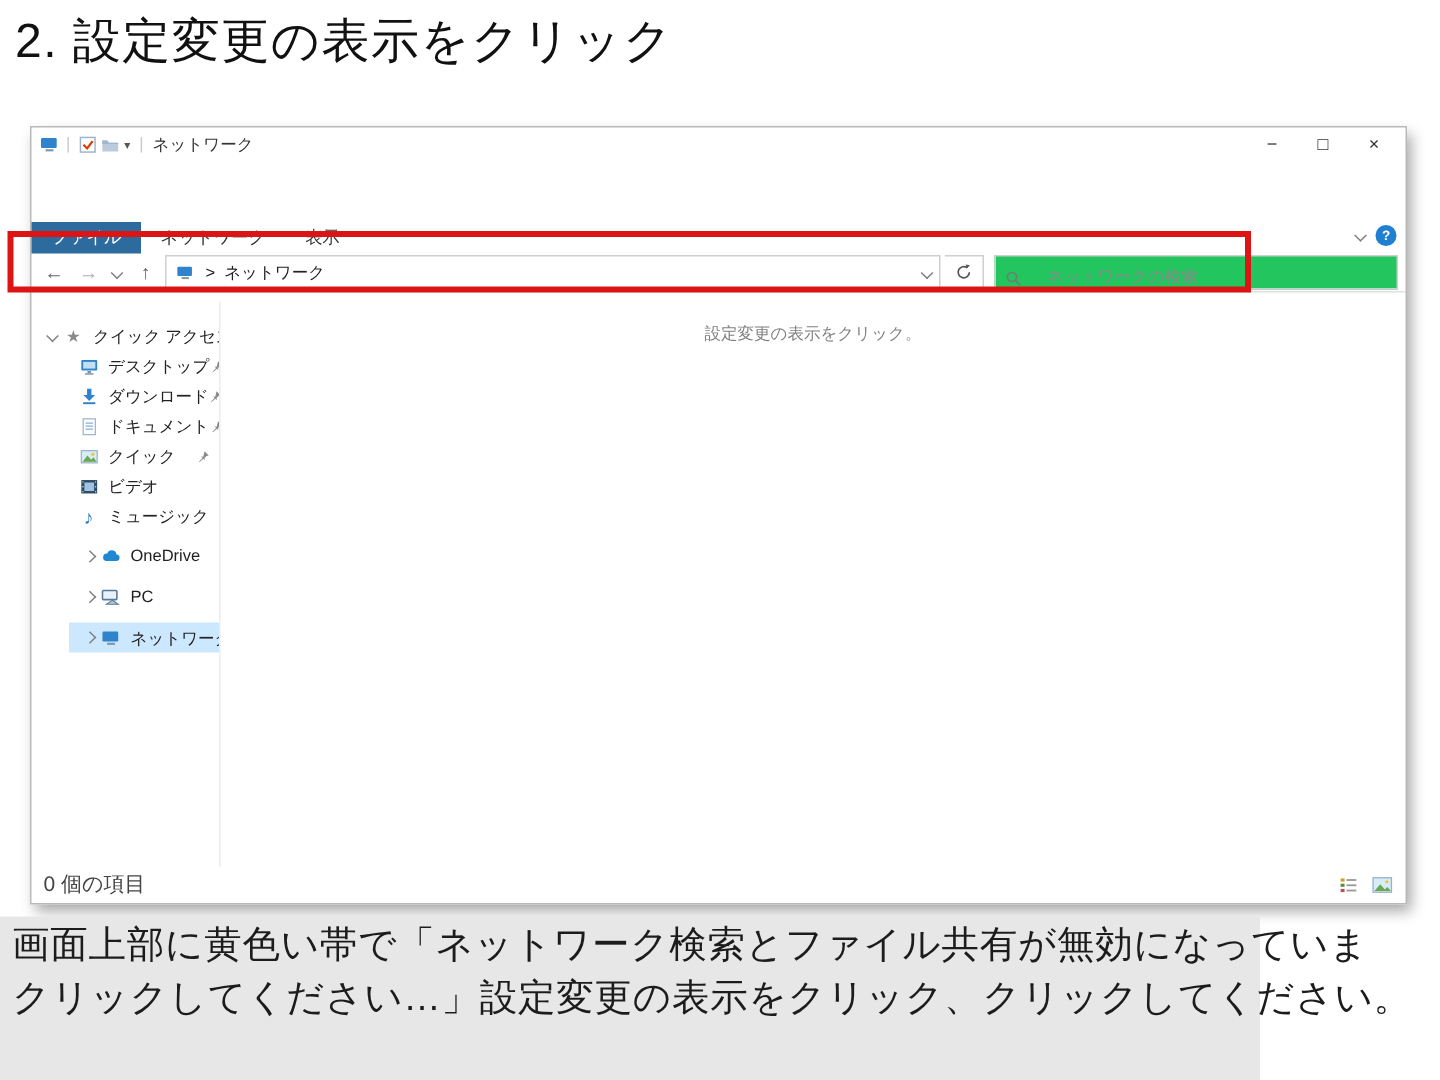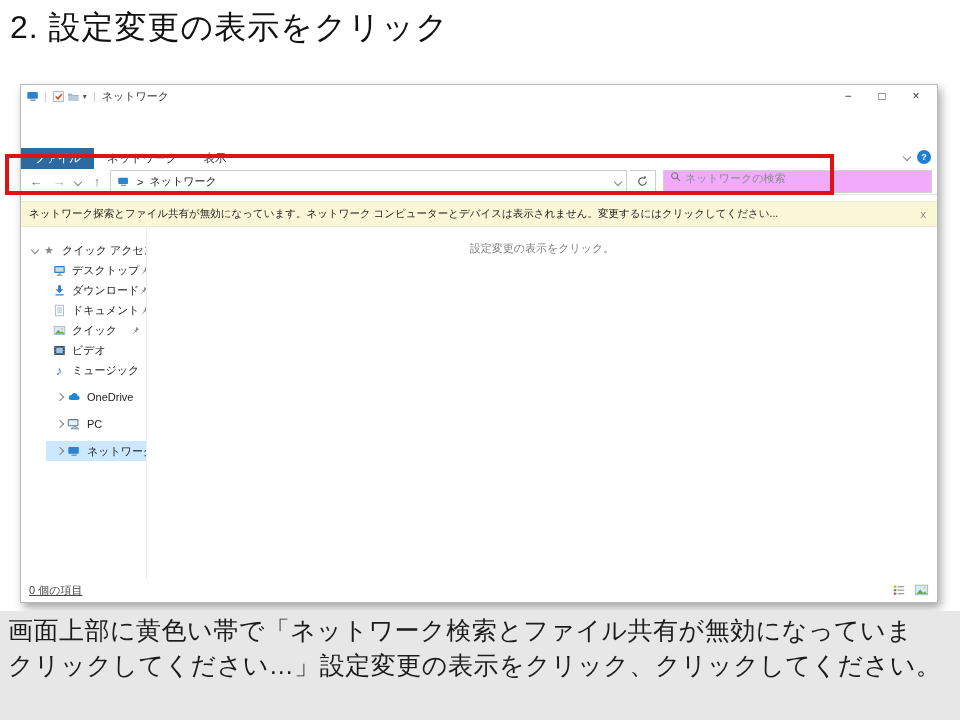--- a/index.html
+++ b/index.html
@@ -43,22 +43,22 @@
   .nav-btn.dim{color:#b0b0b0;}
   .chev{display:inline-block;width:5px;height:5px;border-right:1.3px solid #808080;border-bottom:1.3px solid #808080;}
   .chev.down{transform:rotate(45deg);}
   .chev.right{transform:rotate(-45deg);}
   .addr-box{flex:1;height:21px;border:1px solid #cfcfcf;display:flex;align-items:center;padding:0 5px;background:#fff;}
   .addr-box .crumb-sep{margin:0 6px;}
   .addr-box .crumb-label{font-size:11px;color:#222;}
   .addr-caret{margin-left:auto;}
   .refresh-btn{width:25px;height:21px;border:1px solid #cfcfcf;border-left:none;
     display:flex;align-items:center;justify-content:center;background:#fff;}
-  .search-box{width:255px;height:21px;border:1px solid #cfcfcf;display:flex;align-items:flex-start;
-    padding:0 6px;margin-left:4px;background:#f0abfc;gap:1px;}
+  .search-box{width:255px;height:21px;border:1px solid #cfcfcf;display:flex;align-items:flex-end;
+    padding:0 6px;margin-left:4px;background:#22c55e;gap:14px;}
   .search-box input{border:none;outline:none;flex:1;font-size:11px;color:#333;
     font-family:inherit;background:transparent;}
   .search-box input::placeholder{color:#8a8a8a;}
   
   .notif-gap{height:6px;flex:0 0 auto;}
   .notif{height:24px;background:#faf7d6;display:flex;align-items:center;
     padding:0 8px;flex:0 0 auto;border-top:1px solid #ecead0;border-bottom:1px solid #ecead0;}
   .notif-text{font-size:10.5px;color:#1a1a1a;white-space:nowrap;overflow:hidden;}
   .notif-close{margin-left:auto;color:#888;font-size:11px;padding:0 3px;}
   
@@ -72,27 +72,27 @@
   .side-icon{width:16px;flex:0 0 auto;display:flex;align-items:center;justify-content:center;margin-right:5px;}
   .side-label{font-size:11px;color:#222;white-space:nowrap;}
   .pin{margin-left:auto;margin-right:6px;flex:0 0 auto;display:flex;}
   .glyph-star{color:#8a8a8a;font-size:11px;}
   .glyph-music{color:#2f7cc4;font-size:13px;}
   .main{flex:1;position:relative;}
   .empty-text{position:absolute;top:14px;left:0;right:0;text-align:center;
     color:#808080;font-size:11px;}
   
   .statusbar{height:24px;flex:0 0 auto;display:flex;align-items:center;padding:0 8px;}
-  .status-count{font-size:11px;color:#444;text-decoration:underline;}
+  .status-count{font-size:14px;color:#444;}
   .status-views{margin-left:auto;display:flex;gap:8px;align-items:center;}
   
   .red-box{position:absolute;left:5px;top:154px;width:821px;height:33px;
     border:4px solid #dd1414;pointer-events:none;z-index:50;}
   
-  .caption{position:absolute;left:0;top:611px;width:960px;height:109px;
+  .caption{position:absolute;left:0;top:611px;width:840px;height:109px;
     background:#e7e7e7;padding:2px 8px;box-sizing:border-box;}
   .caption div{font-size:25px;line-height:35px;color:#1c1c1c;white-space:nowrap;letter-spacing:.5px;}
 </style>
 </head>
 <body>
 
 <div class="slide-title">2. 設定変更の表示をクリック</div>
 
 <div class="win">
 
@@ -166,24 +166,20 @@
             <circle cx="6.2" cy="6.2" r="4" fill="none" stroke="#777" stroke-width="1.4"></circle>
             <path d="M9.3 9.3l4 4" stroke="#777" stroke-width="1.4"></path>
           </svg>
       </span>
       <input type="text" placeholder="ネットワークの検索" style="">
     </span>
   </div>
 
   <div class="notif-gap"></div>
 
-  <div class="notif">
-    <span class="notif-text">ネットワーク探索とファイル共有が無効になっています。ネットワーク コンピューターとデバイスは表示されません。変更するにはクリックしてください...</span>
-    <span class="notif-close">x</span>
-  </div>
 
   <div class="content">
     <div class="sidebar">
 
       <div class="side-row">
         <span class="side-chev">
             <span class="chev down"></span>
           </span>
         <span class="side-icon glyph-star">★</span>
         <span class="side-label">クイック アクセス</span>

